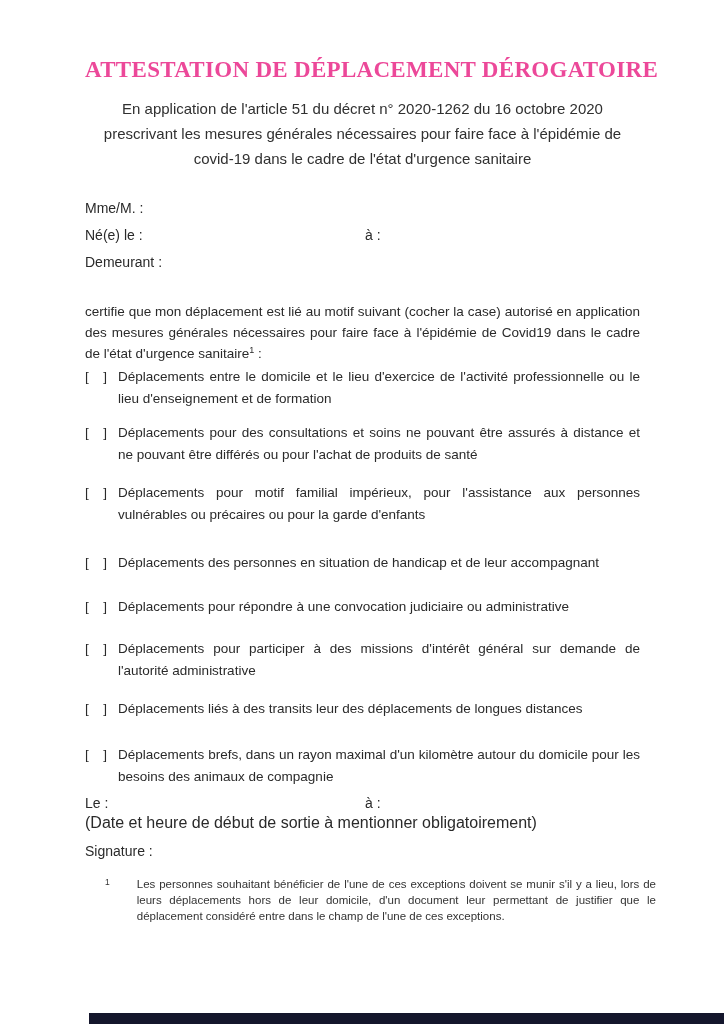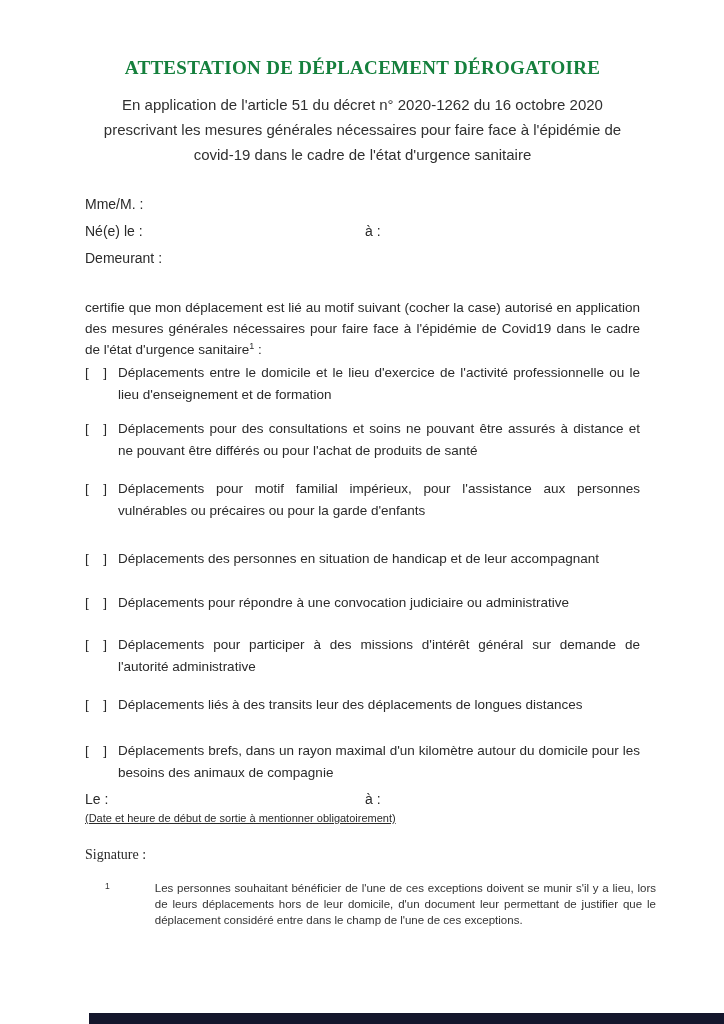--- a/index.html
+++ b/index.html
@@ -13,24 +13,24 @@
     font-family: "Liberation Sans", sans-serif;
     overflow: hidden;
   }
   .content {
     padding: 0 84px 0 85px;
   }
   .doc-title {
     margin-top: 57px;
     font-family: "Liberation Serif", serif;
     font-weight: bold;
-    font-size: 19px;
+    font-size: 23px;
     letter-spacing: 0.3px;
     text-align: center;
-    color: #15803d;
+    color: #ec4899;
     white-space: nowrap;
   }
   .doc-subtitle {
     margin: 13px 8px 0 8px;
     font-size: 15px;
     line-height: 25px;
     text-align: center;
     color: #303030;
   }
   .line { font-size: 14px; line-height: 22px; }
@@ -66,37 +66,37 @@
     text-align: justify;
   }
   .m12 { margin-top: 12px; }
   .m16 { margin-top: 16px; }
   .m20 { margin-top: 20px; }
   .m22 { margin-top: 22px; }
   .m24 { margin-top: 24px; }
   .m26 { margin-top: 26px; }
   .closing-fait { margin-top: 26px; }
   .closing-le { margin-top: 6px; line-height: 19px; }
-  .date-note { font-size: 11px; line-height: 19px; text-decoration: underline; }
-  .closing-signature { margin-top: 16px; font-family: Liberation Serif, serif; }
+  .date-note { font-size: 16px; line-height: 19px; }
+  .closing-signature { margin-top: 8px; }
   .footnote {
     display: flex;
     margin: 14px -16px 0 20px;
     font-size: 11.5px;
     line-height: 16px;
     color: #333333;
   }
   .footnote-marker {
     flex: 0 0 auto;
     font-size: 8.5px;
     vertical-align: super;
     margin-top: -2px;
   }
   .footnote-text {
-    margin-left: 45px;
+    margin-left: 27px;
     text-align: justify;
   }
   .bottom-bar {
     position: absolute;
     left: 89px;
     right: 0;
     bottom: 0;
     height: 11px;
     background: #14162c;
   }

